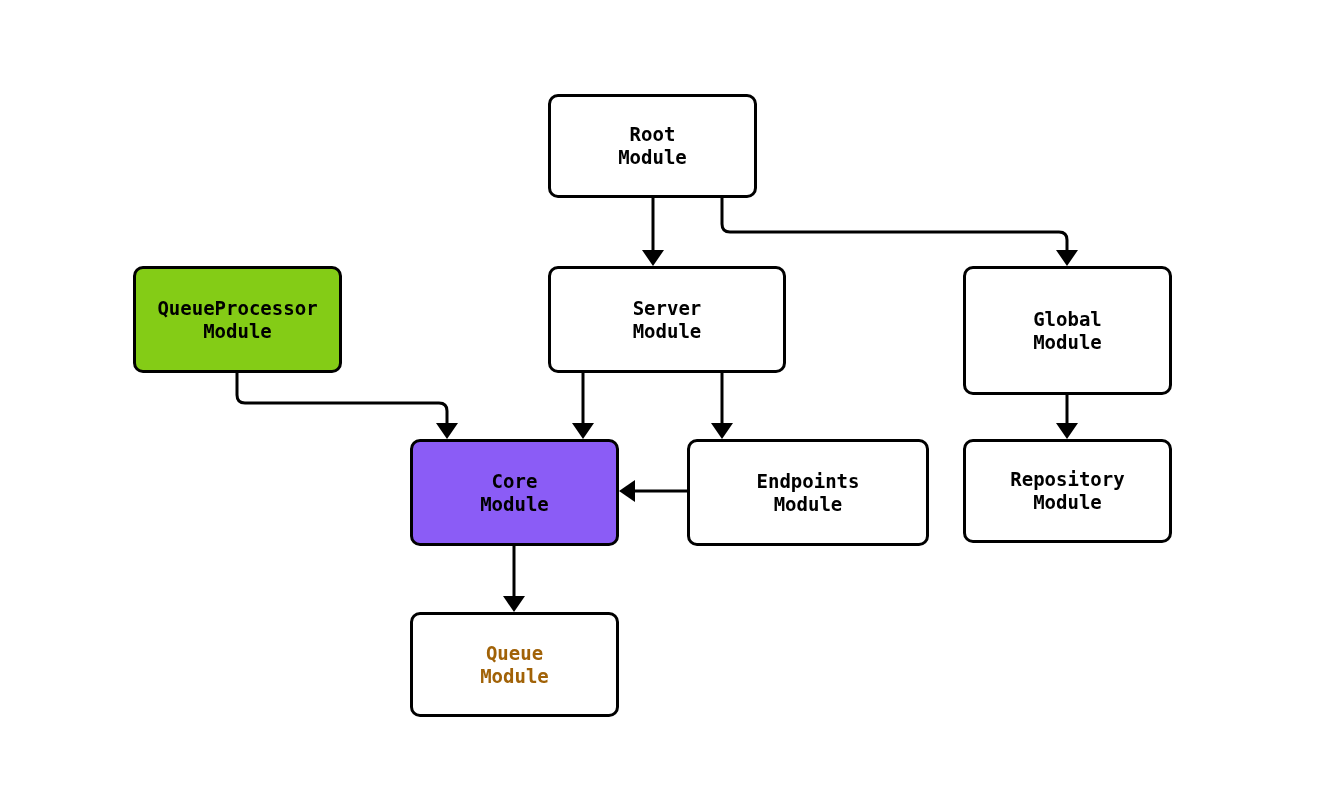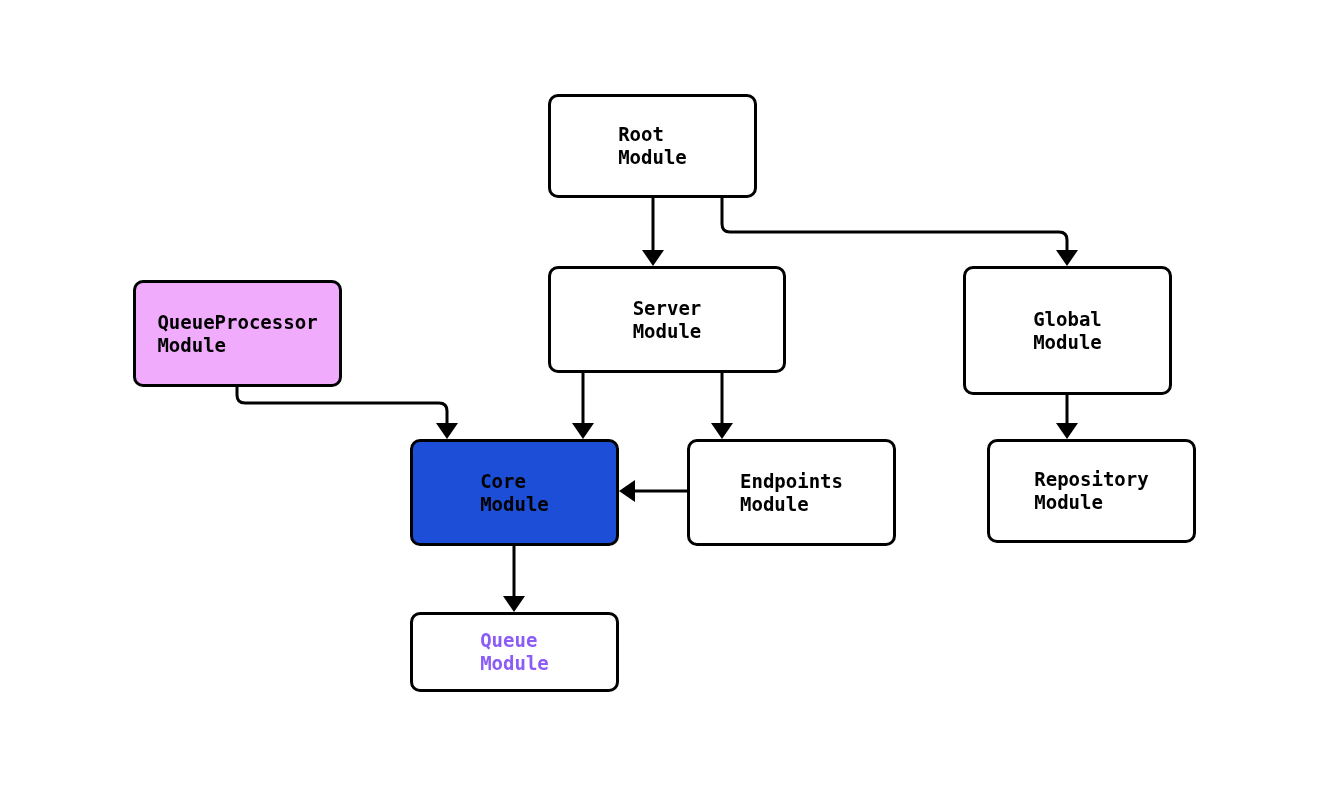--- a/index.html
+++ b/index.html
@@ -19,20 +19,21 @@
   .node-layer { position: absolute; left: 0; top: 0; width: 100%; height: 100%; }
   .node {
     position: absolute;
     box-sizing: border-box;
     border: 3px solid #000000;
     border-radius: 10px;
     background: #ffffff;
     display: flex;
     align-items: center;
     justify-content: center;
+    text-align: center;
     font-size: 19px;
     font-weight: 700;
     line-height: 23px;
     color: #000000;
     white-space: pre-line;
   }
   .edge-path { fill: none; }
 </style>
 </head>
 <body>
@@ -52,28 +53,28 @@
       <path d="M 687 491 L 633 491" class="edge-path" stroke="#000000" stroke-width="3"></path>
       <polygon points="619,491 635,480 635,502" fill="#000000"></polygon>
       <path d="M 1067 373 L 1067 425" class="edge-path" stroke="#000000" stroke-width="3"></path>
       <polygon points="1067,439 1056,423 1078,423" fill="#000000"></polygon>
       <path d="M 514 546 L 514 598" class="edge-path" stroke="#000000" stroke-width="3"></path>
       <polygon points="514,612 503,596 525,596" fill="#000000"></polygon>
     </svg>
   <div class="node-layer" id="node-layer">
       <div class="node" style="left: 548px; top: 94px; width: 209px; height: 104px; background: rgb(255, 255, 255); border-color: rgb(0, 0, 0); color: rgb(0, 0, 0);">Root
 Module</div>
-      <div class="node" style="left: 133px; top: 280px; width: 209px; height: 107px; background: #f0abfc; border-color: rgb(0, 0, 0); color: rgb(0, 0, 0);">QueueProcessor
+      <div class="node" style="left: 133px; top: 266px; width: 209px; height: 107px; background: #84cc16; border-color: rgb(0, 0, 0); color: rgb(0, 0, 0);">QueueProcessor
 Module</div>
       <div class="node" style="left: 548px; top: 266px; width: 238px; height: 107px; background: rgb(255, 255, 255); border-color: rgb(0, 0, 0); color: rgb(0, 0, 0);">Server
 Module</div>
       <div class="node" style="left: 963px; top: 266px; width: 209px; height: 129px; background: rgb(255, 255, 255); border-color: rgb(0, 0, 0); color: rgb(0, 0, 0);">Global
 Module</div>
-      <div class="node" style="left: 410px; top: 439px; width: 209px; height: 107px; background: #1d4ed8; border-color: rgb(0, 0, 0); color: rgb(0, 0, 0);">Core
+      <div class="node" style="left: 410px; top: 439px; width: 209px; height: 107px; background: #8b5cf6; border-color: rgb(0, 0, 0); color: rgb(0, 0, 0);">Core
 Module</div>
-      <div class="node" style="left: 687px; top: 439px; width: 209px; height: 107px; background: rgb(255, 255, 255); border-color: rgb(0, 0, 0); color: rgb(0, 0, 0);">Endpoints
+      <div class="node" style="left: 687px; top: 439px; width: 242px; height: 107px; background: rgb(255, 255, 255); border-color: rgb(0, 0, 0); color: rgb(0, 0, 0);">Endpoints
 Module</div>
-      <div class="node" style="left: 987px; top: 439px; width: 209px; height: 104px; background: rgb(255, 255, 255); border-color: rgb(0, 0, 0); color: rgb(0, 0, 0);">Repository
+      <div class="node" style="left: 963px; top: 439px; width: 209px; height: 104px; background: rgb(255, 255, 255); border-color: rgb(0, 0, 0); color: rgb(0, 0, 0);">Repository
 Module</div>
-      <div class="node" style="left: 410px; top: 612px; width: 209px; height: 80px; background: rgb(255, 255, 255); border-color: rgb(0, 0, 0); color: #8b5cf6;">Queue
+      <div class="node" style="left: 410px; top: 612px; width: 209px; height: 105px; background: rgb(255, 255, 255); border-color: rgb(0, 0, 0); color: #a16207;">Queue
 Module</div>
     </div>
 </div>
 
 </body></html>

